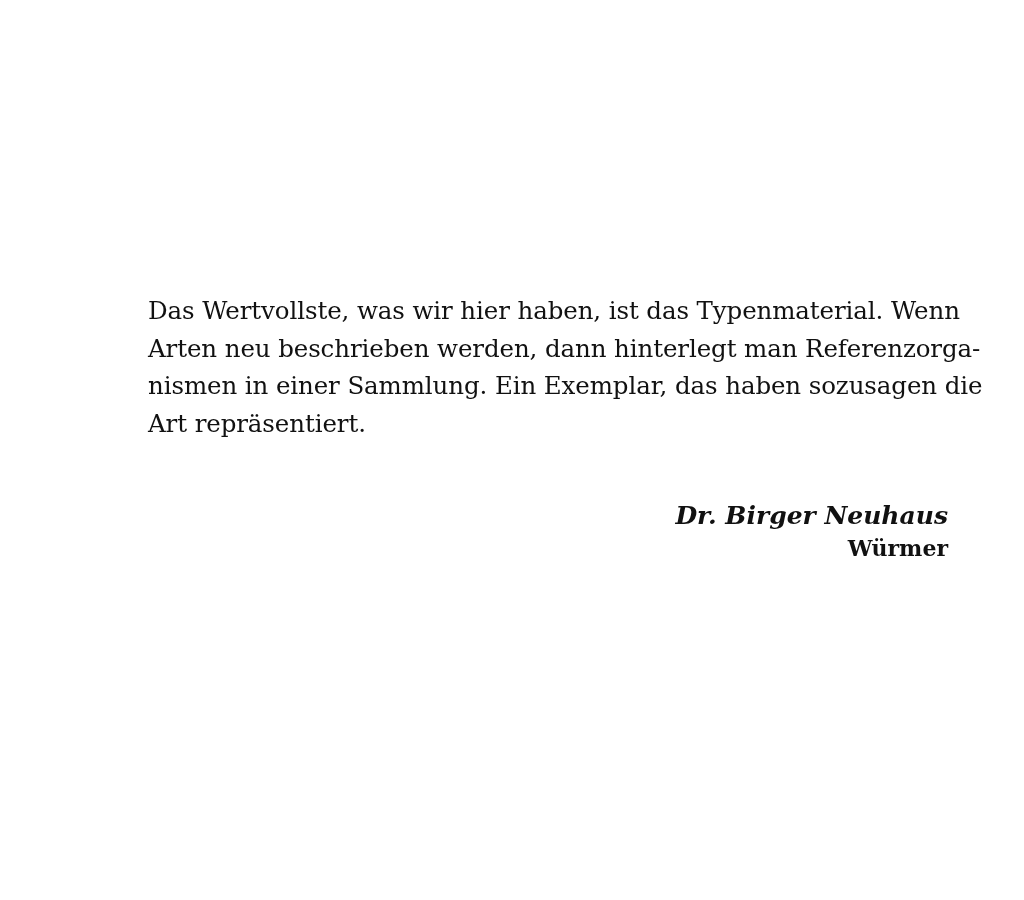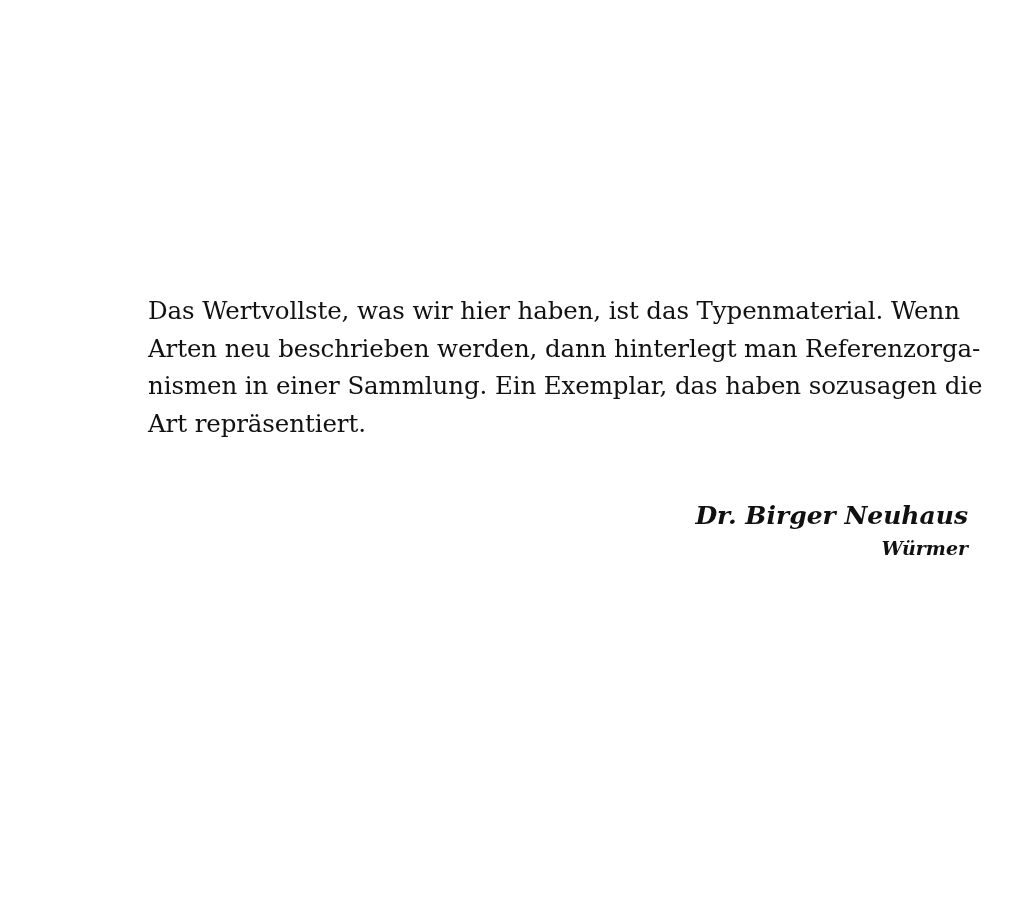--- a/index.html
+++ b/index.html
@@ -36,39 +36,38 @@
     color: #111111;
     margin: 0;
   }
   .quote-text > span {
     display: block;
     white-space: nowrap;
     margin-left: 38px;
   }
   .attribution {
     position: absolute;
-    right: 56px;
+    right: 76px;
     top: 500px;
     width: 600px;
     text-align: right;
   }
   .attrib-name {
     font-family: "DejaVu Serif", serif;
     font-style: italic;
     font-weight: bold;
     font-size: 25px;
     line-height: 32px;
     color: #111111;
     margin: 0;
   }
   .attrib-role {
     font-family: "DejaVu Serif", serif;
-    font-style: italic;
     font-weight: bold;
-    font-size: 19px;
+    font-size: 22px;
     line-height: 26px;
     color: #111111;
     margin: 0;
     margin-top: 3px;
   }
 </style>
 </head>
 <body>
 
 <div class="page">

